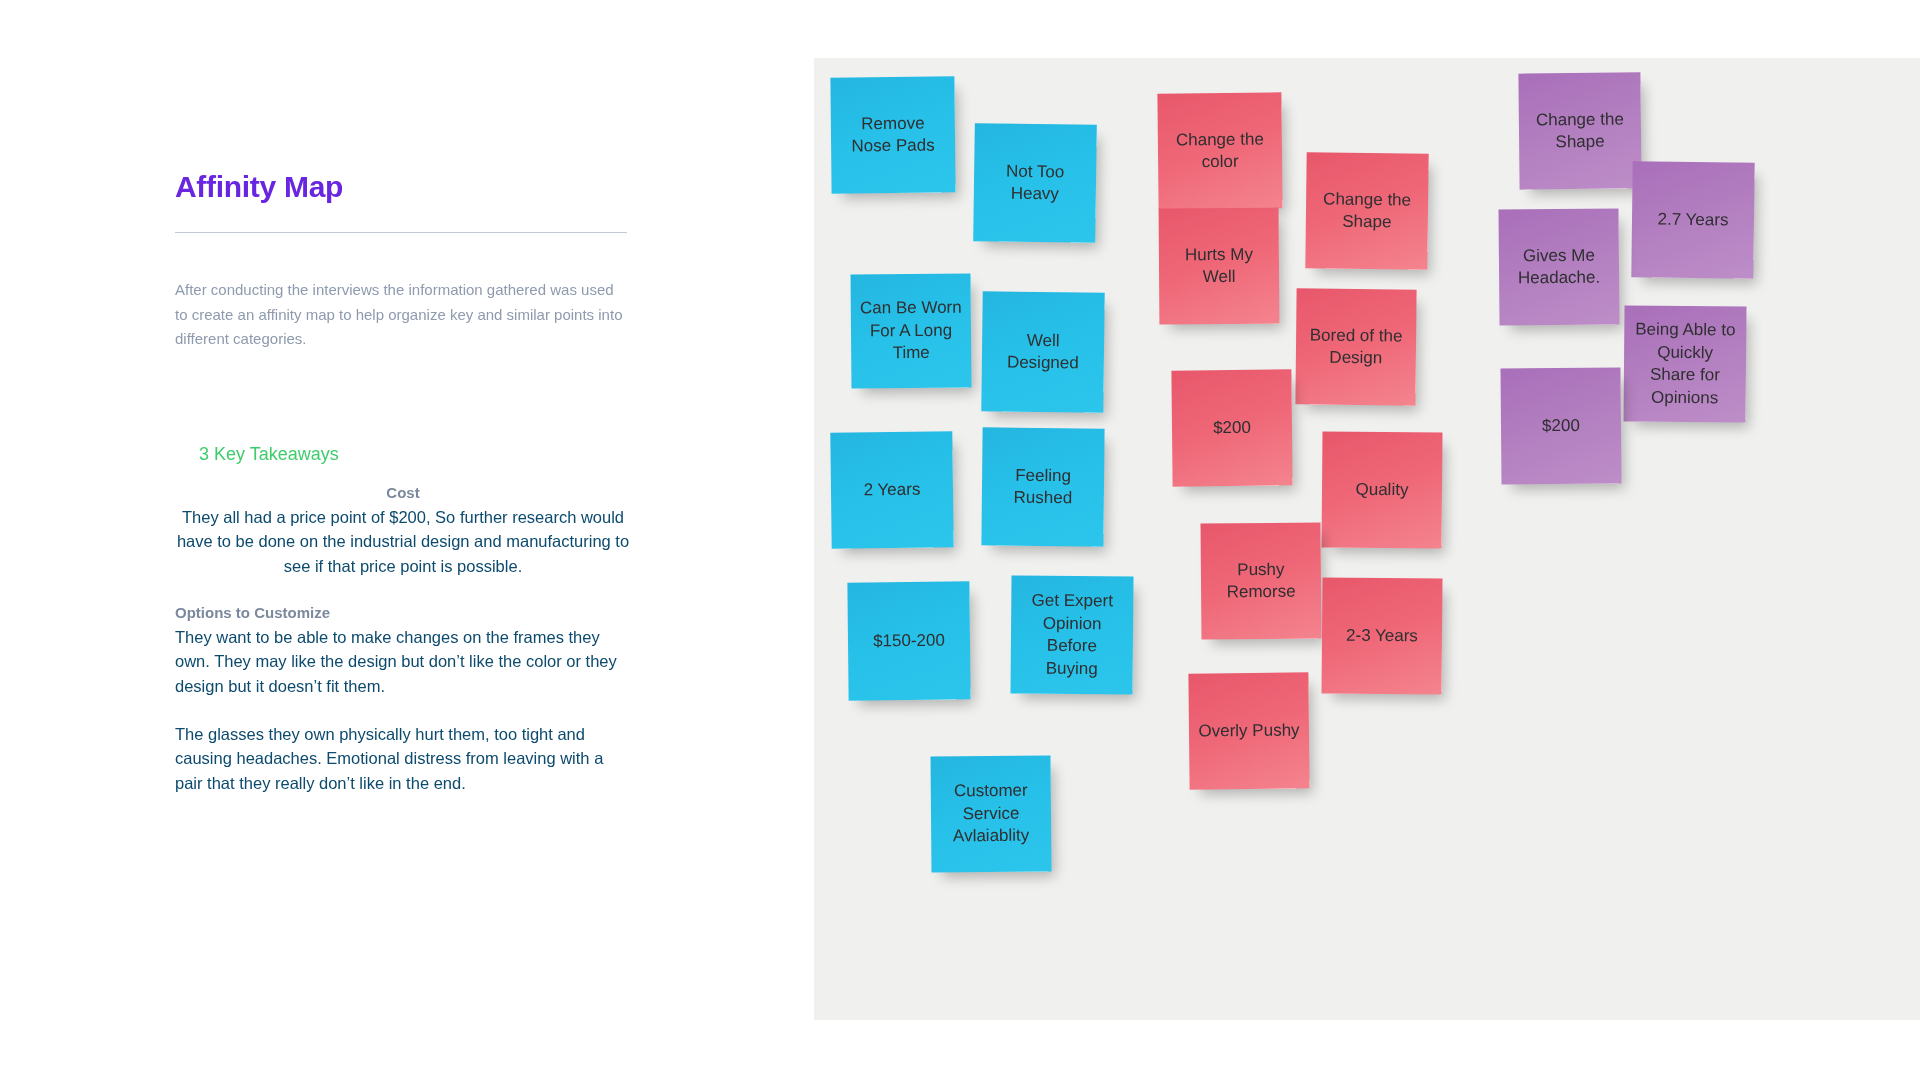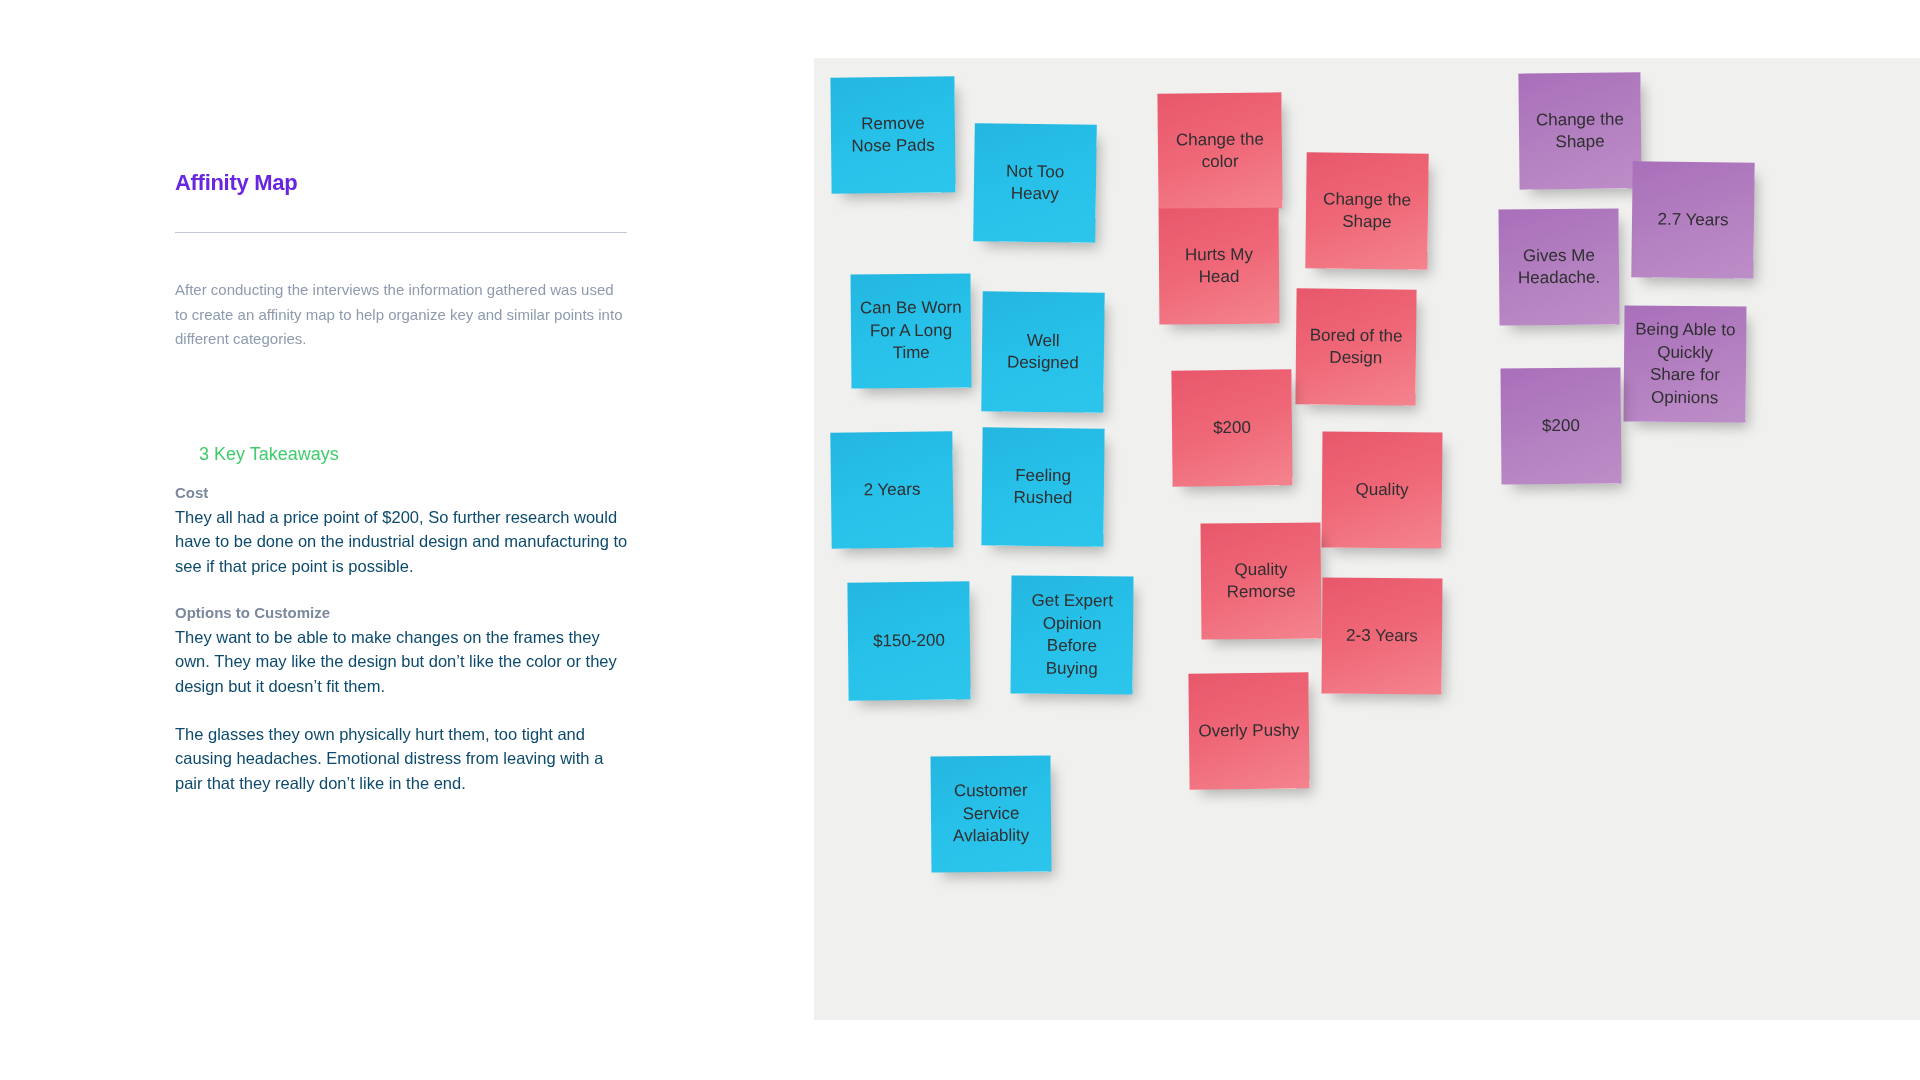--- a/index.html
+++ b/index.html
@@ -21,21 +21,21 @@
     left: 175px;
     top: 0;
     width: 460px;
     height: 1080px;
   }
 
   .page-title {
     position: absolute;
     left: 0;
     top: 172px;
-    font-size: 22px;
+    font-size: 30px;
     font-weight: bold;
     color: #6926e0;
     letter-spacing: -0.3px;
     line-height: 1;
   }
 
   .title-rule {
     position: absolute;
     left: 0;
     top: 232px;
@@ -62,21 +62,21 @@
     color: #3fcc6b;
     line-height: 1;
     margin-left: 24px;
   }
 
   .takeaway-block {
     position: absolute;
     left: 0;
     width: 456px;
   }
-  .tb-0 { top: 482px; }
+  .tb-0 { top: 482px; text-align: center; }
   .tb-1 { top: 602px; }
   .tb-2 { top: 722px; }
 
   .takeaway-title {
     font-size: 15px;
     font-weight: bold;
     color: #7b889d;
     line-height: 22px;
     margin: 0 0 1px 0;
   }
@@ -200,37 +200,37 @@
 
   <div class="note red" style="left:344px; top:35px; width:124px; height:116px; transform:rotate(-0.6deg);">
     <span class="note-text">Change the color</span>
   </div>
 
   <div class="note red" style="left:492px; top:95px; width:122px; height:116px; transform:rotate(0.7deg);">
     <span class="note-text">Change the Shape</span>
   </div>
 
   <div class="note red" style="left:345px; top:150px; width:120px; height:116px; transform:rotate(-0.4deg);">
-    <span class="note-text">Hurts My Head</span>
+    <span class="note-text">Hurts My Well</span>
   </div>
 
   <div class="note red" style="left:482px; top:231px; width:120px; height:116px; transform:rotate(0.6deg);">
     <span class="note-text">Bored of the Design</span>
   </div>
 
   <div class="note red" style="left:358px; top:312px; width:120px; height:116px; transform:rotate(-0.6deg);">
     <span class="note-text">$200</span>
   </div>
 
   <div class="note red" style="left:508px; top:374px; width:120px; height:116px; transform:rotate(0.5deg);">
     <span class="note-text">Quality</span>
   </div>
 
   <div class="note red" style="left:387px; top:465px; width:120px; height:116px; transform:rotate(-0.5deg);">
-    <span class="note-text">Quality Remorse</span>
+    <span class="note-text">Pushy Remorse</span>
   </div>
 
   <div class="note red" style="left:508px; top:520px; width:120px; height:116px; transform:rotate(0.5deg);">
     <span class="note-text">2-3 Years</span>
   </div>
 
   <div class="note red" style="left:375px; top:615px; width:120px; height:116px; transform:rotate(-0.6deg);">
     <span class="note-text">Overly Pushy</span>
   </div>
 

